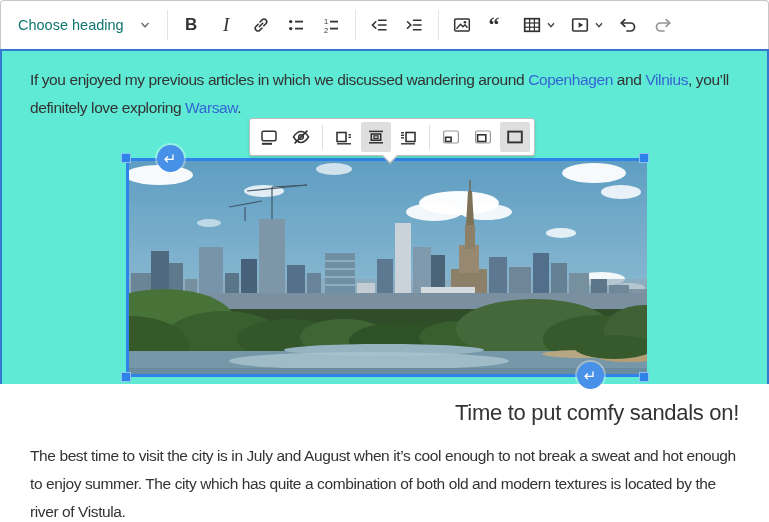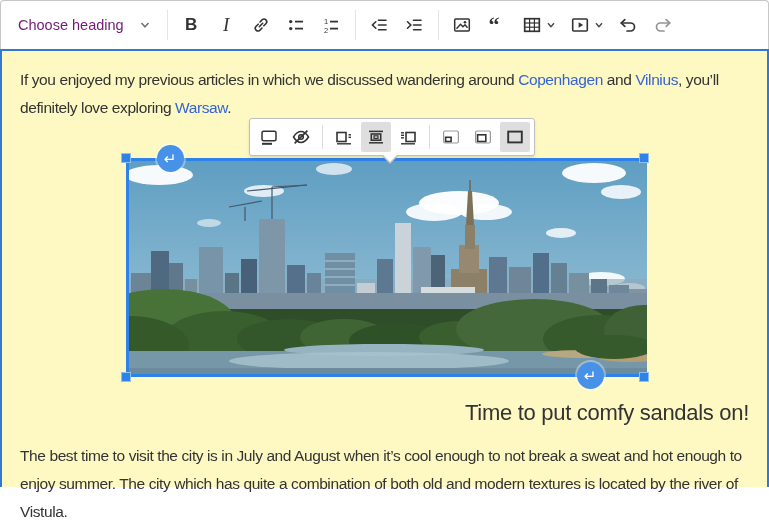--- a/index.html
+++ b/index.html
@@ -5,33 +5,33 @@
   * { box-sizing: border-box; margin: 0; padding: 0; }
   html,body { width:769px; height:522px; overflow:hidden; background:#fff;
     font-family:"Liberation Sans", sans-serif; }
   .editor { position:absolute; inset:0; }
 
   
   .toolbar { height:49px; background:#fff; border:1px solid #c7c7c7; border-bottom:none;
     border-radius:4px 4px 0 0; display:flex; align-items:center; padding:0 7px; }
   .dropdown { display:flex; align-items:center; height:34px; padding:0 10px; gap:15px;
     background:none; border:none; cursor:pointer; }
-  .dd-label { color:#701a75; font-size:14.5px; }
+  .dd-label { color:#0f766e; font-size:14.5px; }
   .sep { width:1px; height:30px; background:#e4e4e4; margin:0 6px; flex:none; }
   .tbtn { width:35px; height:35px; display:flex; align-items:center; justify-content:center;
     background:none; border:none; border-radius:2px; cursor:pointer; gap:4px; }
   .tbtn.wide { width:48px; }
   .b-glyph { font-weight:800; font-size:17px; color:#333; }
   .i-glyph { font-family:"Liberation Serif", serif; font-style:italic; font-size:19px; color:#333; }
   .tbtn svg, .bbtn svg { display:block; }
   .dis { opacity:1; }
 
   
-  .content { position:relative; height:438px; background:#fef9c3; border:2px solid #3379d2;
-    border-bottom:none; padding:0 18px; overflow:visible; }
+  .content { position:relative; height:335px; background:#5eead4; border:2px solid #3379d2;
+    border-bottom:none; padding:0 28px; overflow:visible; }
   .content p { margin:15px 0 0; font-size:15.5px; line-height:28px; color:#333;
     letter-spacing:-0.4px; }
   .content a { color:#3565d4; text-decoration:none; cursor:pointer; }
   .content h2 { margin:21px 0 0; font-size:22px; line-height:29px; font-weight:400;
     color:#333; letter-spacing:-0.3px;text-align:right; }
 
   
   .widget { position:relative; width:518px; margin:36px auto 0; border:3px solid #2f83e8; }
   .widget svg.city { display:block; }
   .handle { position:absolute; width:10px; height:10px; background:#2f83e8;

